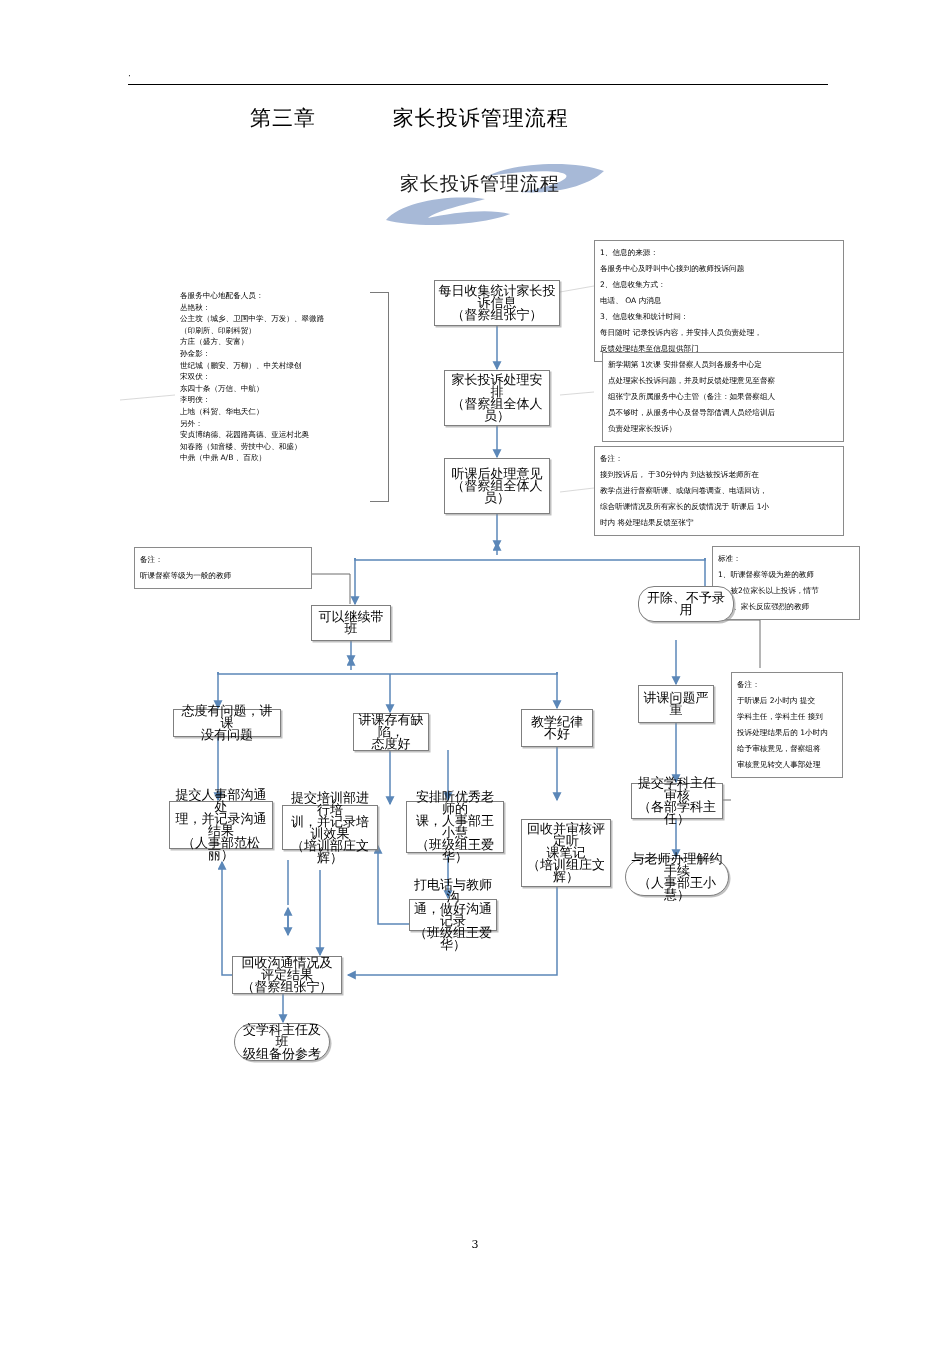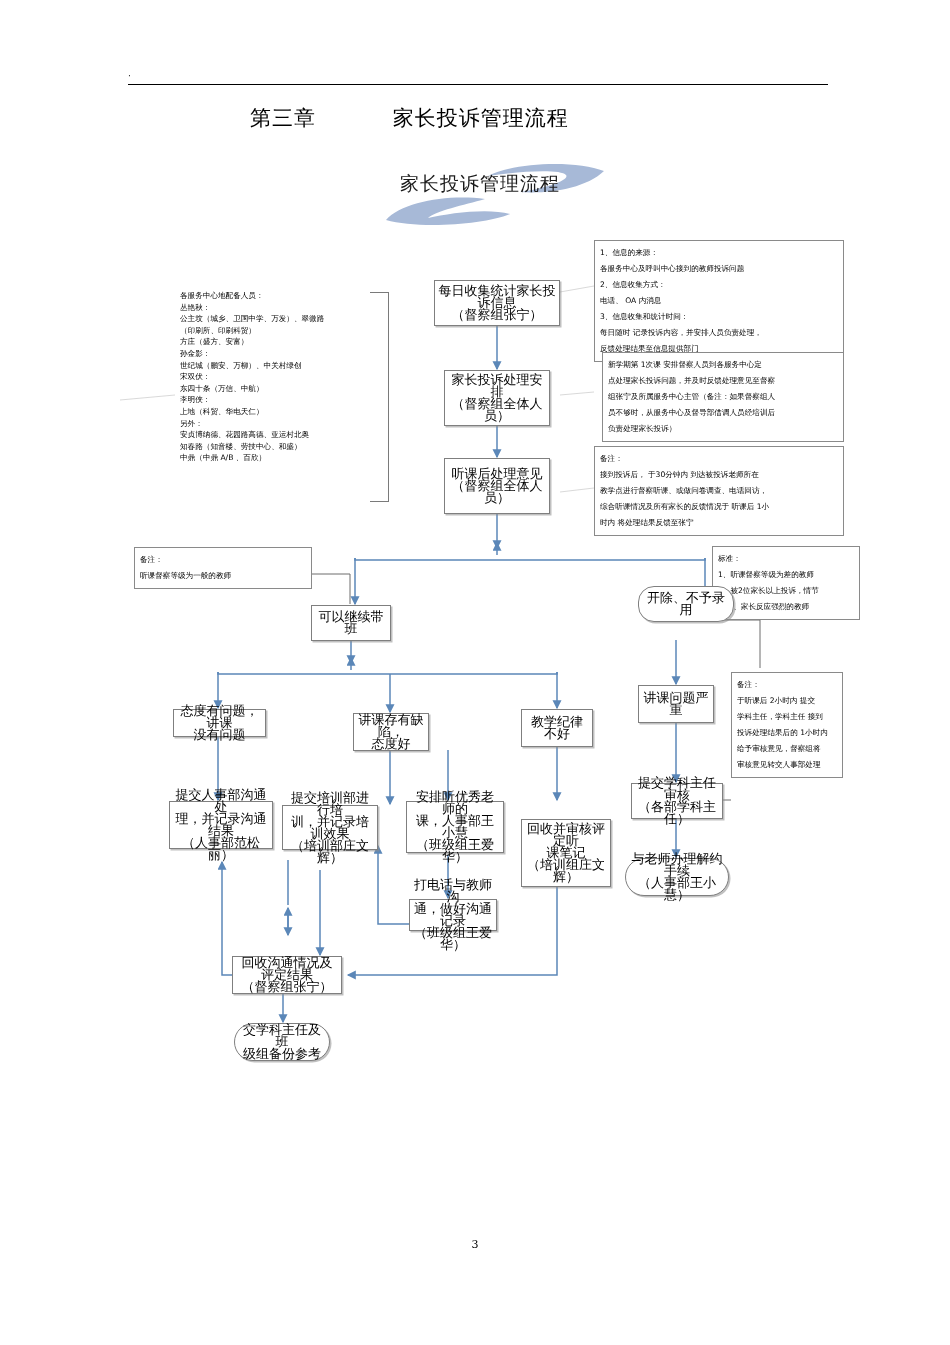--- a/index.html
+++ b/index.html
@@ -207,21 +207,21 @@
     </div>
 
   <div class="box" style="left:311px;top:605px;width:80px;height:36px;">
     <span>可以继续带班</span>
     </div>
 
   <div class="box" style="left:638px;top:586px;width:96px;height:36px;border-radius:16px;">
     <span>开除、不予录用</span>
     </div>
 
-  <div class="box" style="left:173px;top:709px;width:93px;height:28px;">
+  <div class="box" style="left:173px;top:709px;width:108px;height:28px;">
     <span>态度有问题，讲课
 没有问题</span>
     </div>
 
   <div class="box" style="left:353px;top:713px;width:76px;height:38px;">
     <span>讲课存有缺陷，
 态度好</span>
     </div>
 
   <div class="box" style="left:521px;top:709px;width:72px;height:38px;">

